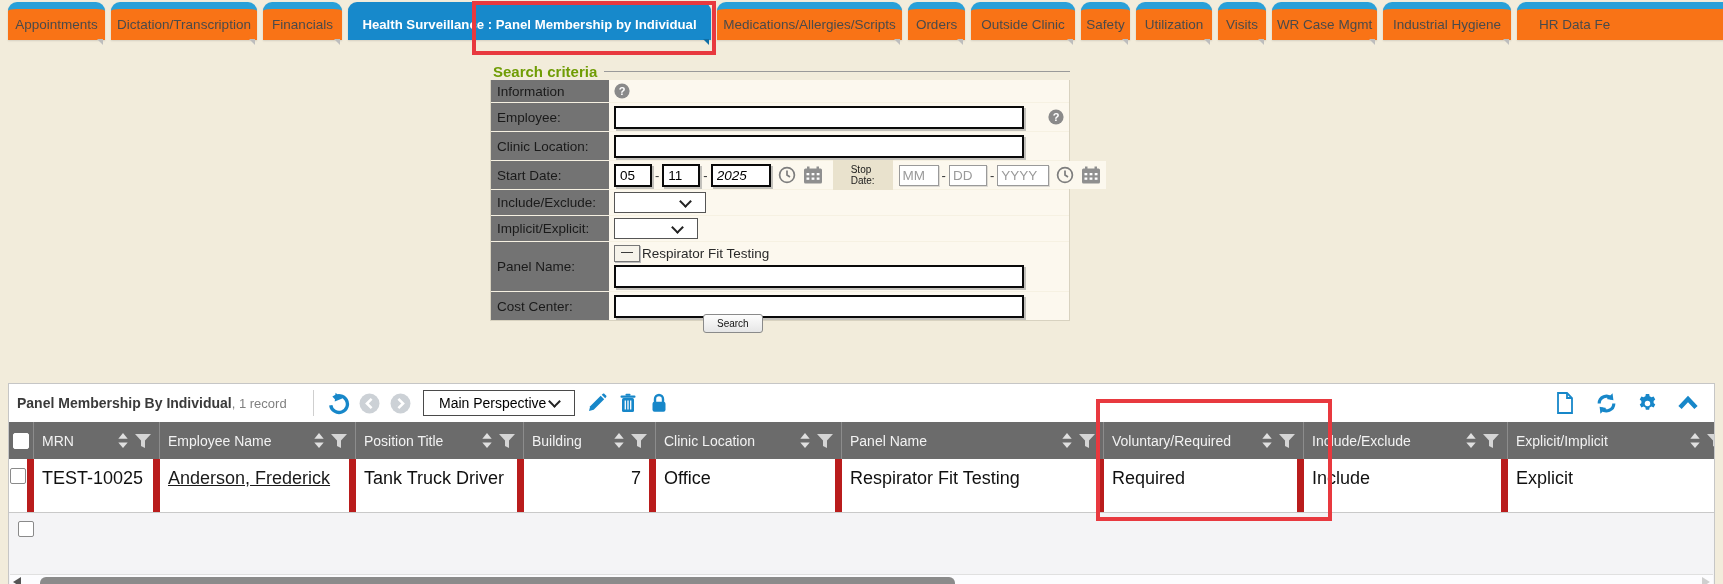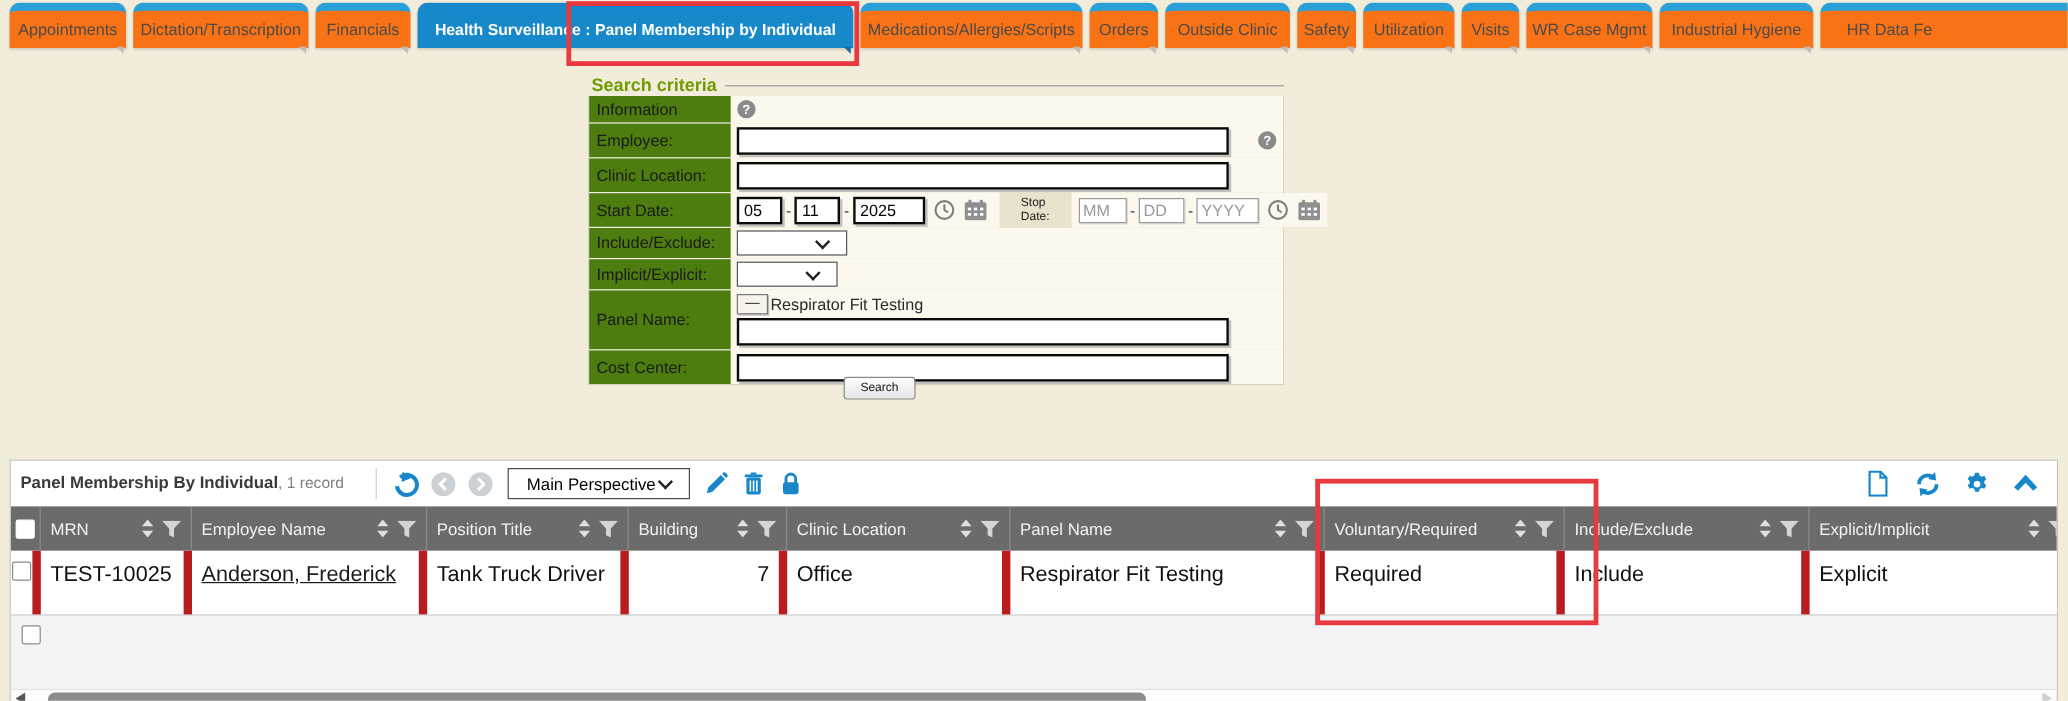--- a/index.html
+++ b/index.html
@@ -24,29 +24,29 @@
   .tab-4{width:185px}.tab-5{width:57px}.tab-6{width:104px}.tab-7{width:49px}
   .tab-8{width:76px}.tab-9{width:48px}.tab-10{width:105px}.tab-11{width:128px}
   .tab-12{width:236px;justify-content:flex-start;padding-left:22px;}
   
   .search-panel{position:absolute;left:490px;top:62px;width:580px;}
   .sc-title-row{display:flex;align-items:center;height:18px;}
   .sc-title{color:#6f9c04;font-weight:700;font-size:15px;padding-left:3px;}
   .sc-title-line{flex:1;height:0;border-top:1px solid #9a9a9a;margin-left:7px;}
   .sc-rows{border:1px solid #d8d2c0;border-top:none;background:#fcf8ee;}
   .sc-row{display:flex;border-bottom:1px solid #f6f1e2;}
-  .sc-label{width:118px;flex:none;background:#4d7c0f;padding:4px 6px;font-size:13.5px;
+  .sc-label{width:118px;flex:none;background:#737373;padding:4px 6px;font-size:13.5px;
     box-sizing:border-box;display:flex;align-items:center;color:#1a1a1a;}
   .sc-field{flex:1;background:#fcf8ee;padding:3px 5px;display:flex;align-items:center;box-sizing:border-box;}
   .sc-field.col{flex-direction:column;align-items:flex-start;justify-content:center;}
   input.strong{border:2px solid #0a0a0a;height:17px;background:#fff;font-size:13.5px;
     padding:1px 4px;box-shadow:2px 2px 0 rgba(110,110,110,.4);font-family:"Liberation Sans",sans-serif;}
   input.wide{width:398px;}
   input.d2{width:26px;}
-  input.d4{width:48px;}
+  input.d4{width:48px;font-style:italic;}
   input.ghost{border:1.5px solid #9a9a9a;height:17px;background:#fff;font-size:13.5px;
     padding:1px 3px;color:#9a9a9a;box-shadow:1px 1px 0 rgba(150,150,150,.3);font-family:"Liberation Sans",sans-serif;}
   input.ghost::placeholder{color:#9a9a9a;opacity:1;}
   .dash{margin:0 3px;color:#333;font-size:13px;}
   .chip-label{background:#e9e2cd;padding:4px 18px;margin-left:10px;font-size:10px;color:#1a1a1a;}
   .icon-gap{margin-left:7px;display:flex;align-items:center;cursor:pointer;}
   .selectbox{border:1px solid #555;background:#fff;height:21px;display:flex;align-items:center;
     padding:0 15px;box-sizing:border-box;cursor:pointer;}
   .selectbox .chev{width:7px;height:7px;border-right:2px solid #222;border-bottom:2px solid #222;
     transform:rotate(45deg);margin-left:auto;margin-top:-3px;}

